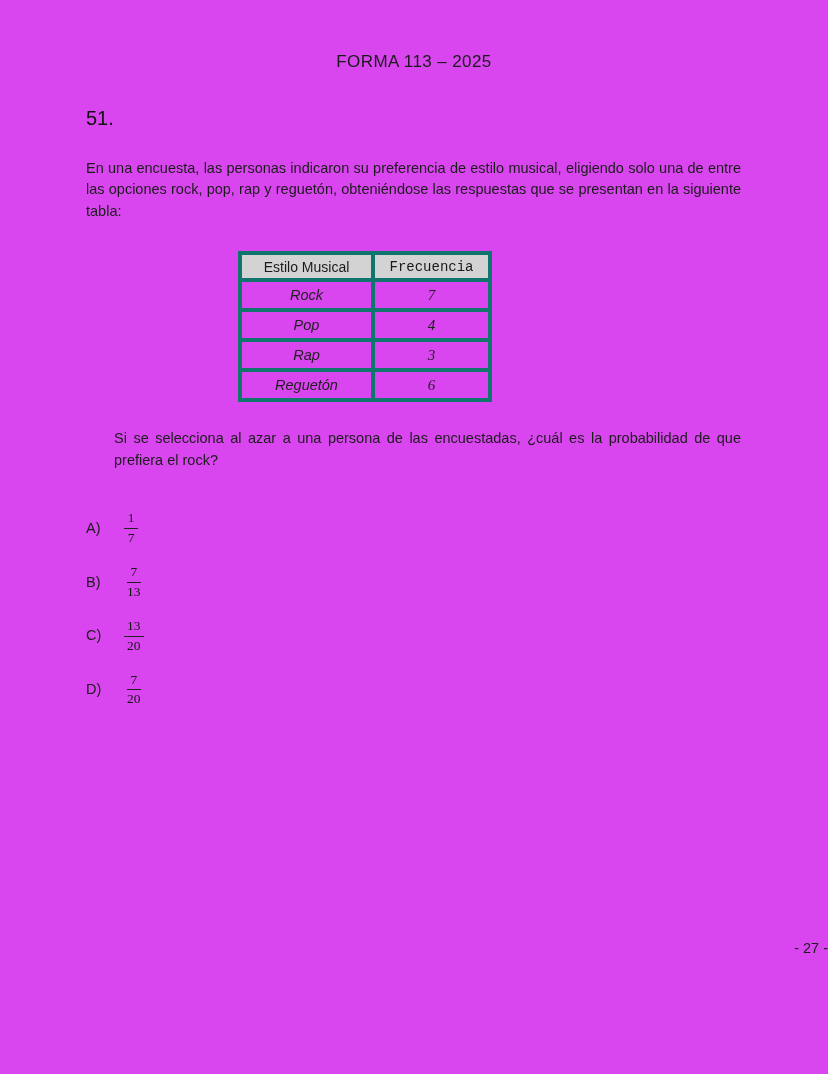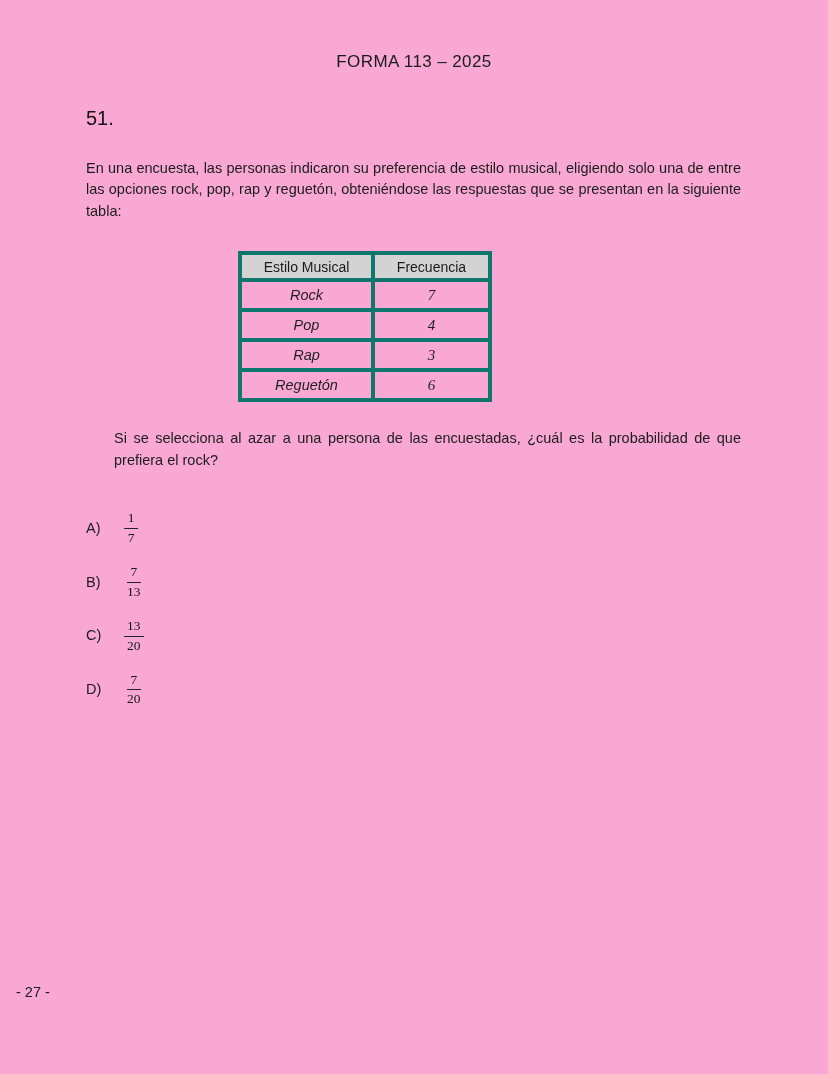--- a/index.html
+++ b/index.html
@@ -8,21 +8,21 @@
     width: 828px;
     background: #ffffff;
     font-family: "Liberation Sans", sans-serif;
     color: #1f1f1f;
   }
 
   .page {
     position: relative;
     width: 828px;
     height: 1074px;
-    background: #f9a8d4;
+    background: #d946ef;
     overflow: hidden;
   }
 
   .header-title {
     margin-top: 52px;
     text-align: center;
     font-size: 17px;
     letter-spacing: 0.4px;
     color: #1a1a1a;
   }
@@ -67,21 +67,21 @@
 
   .freq-table th {
     background: #d3d3d3;
     font-weight: normal;
     font-size: 14px;
     width: 133px;
     height: 27px;
     color: #1a1a1a;
   }
 
-  .freq-table th:last-child { width: 117px; }
+  .freq-table th:last-child { width: 117px; font-family: Liberation Mono, monospace; }
 
   .freq-table td {
     height: 30px;
     font-size: 14.5px;
     font-style: italic;
   }
 
   .freq-table td.freq-cell {
     font-family: "Liberation Serif", serif;
     font-size: 15px;
@@ -132,22 +132,22 @@
     display: block;
     padding: 1px 3px 0 3px;
     text-align: center;
     min-width: 14px;
   }
 
   .footer-page {
     position: absolute;
     left: 0;
     right: 0;
-    top: 984px;
-    text-align: left;
+    top: 940px;
+    text-align: right;
     font-size: 14.5px;
     color: #1c1c1c;
     padding-left: 16px;
   }
 </style>
 </head>
 <body>
 
 <div class="page">
 

